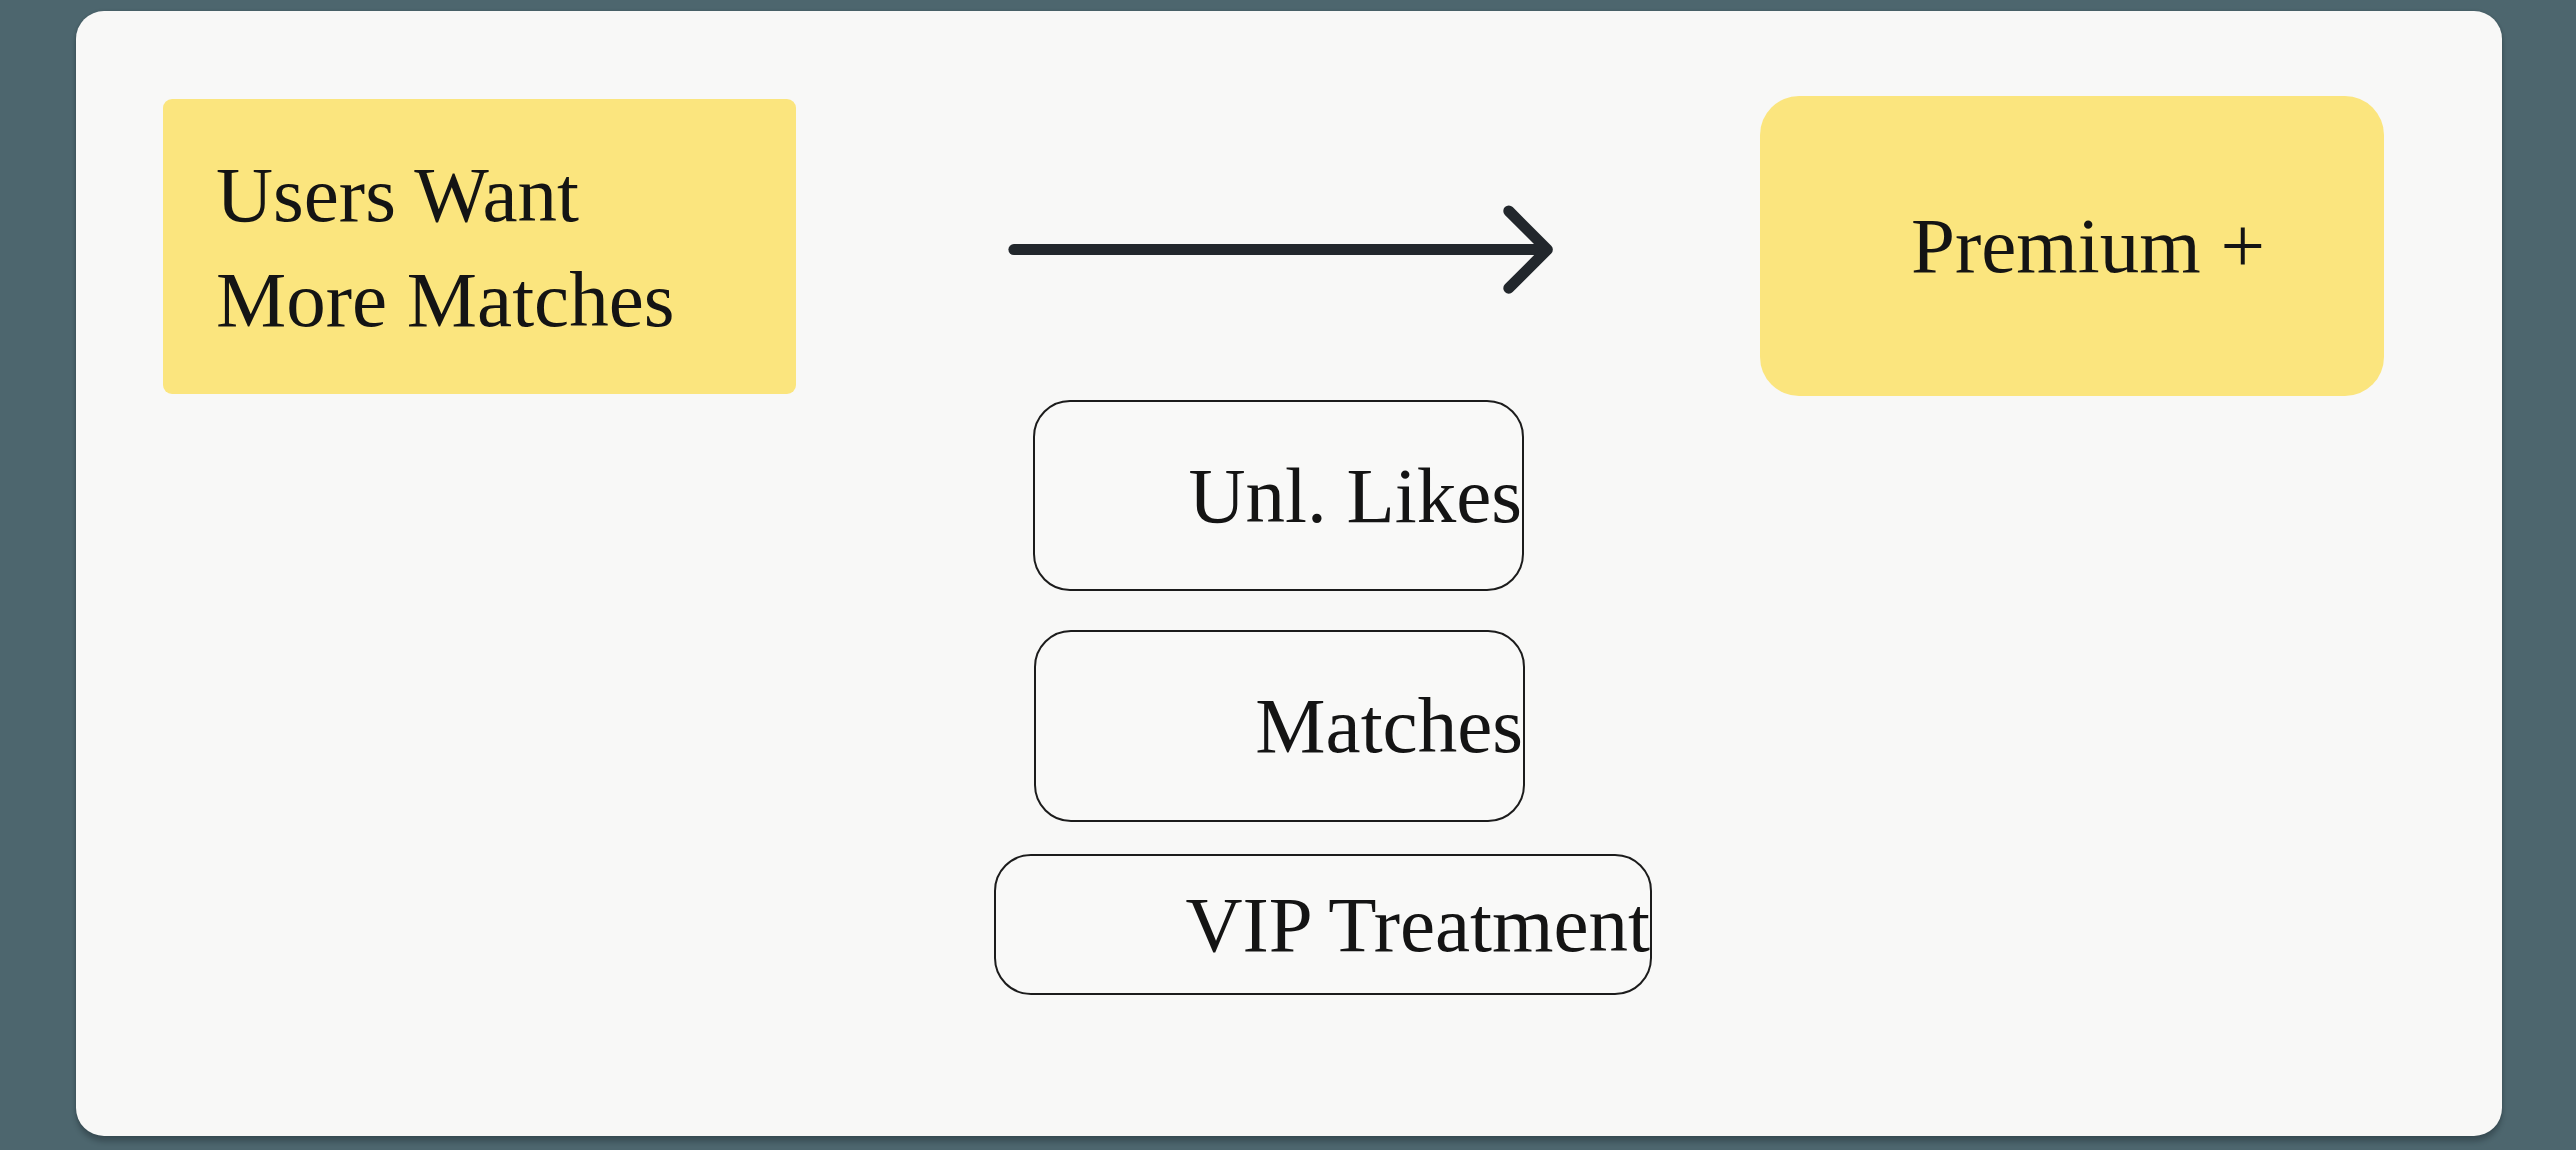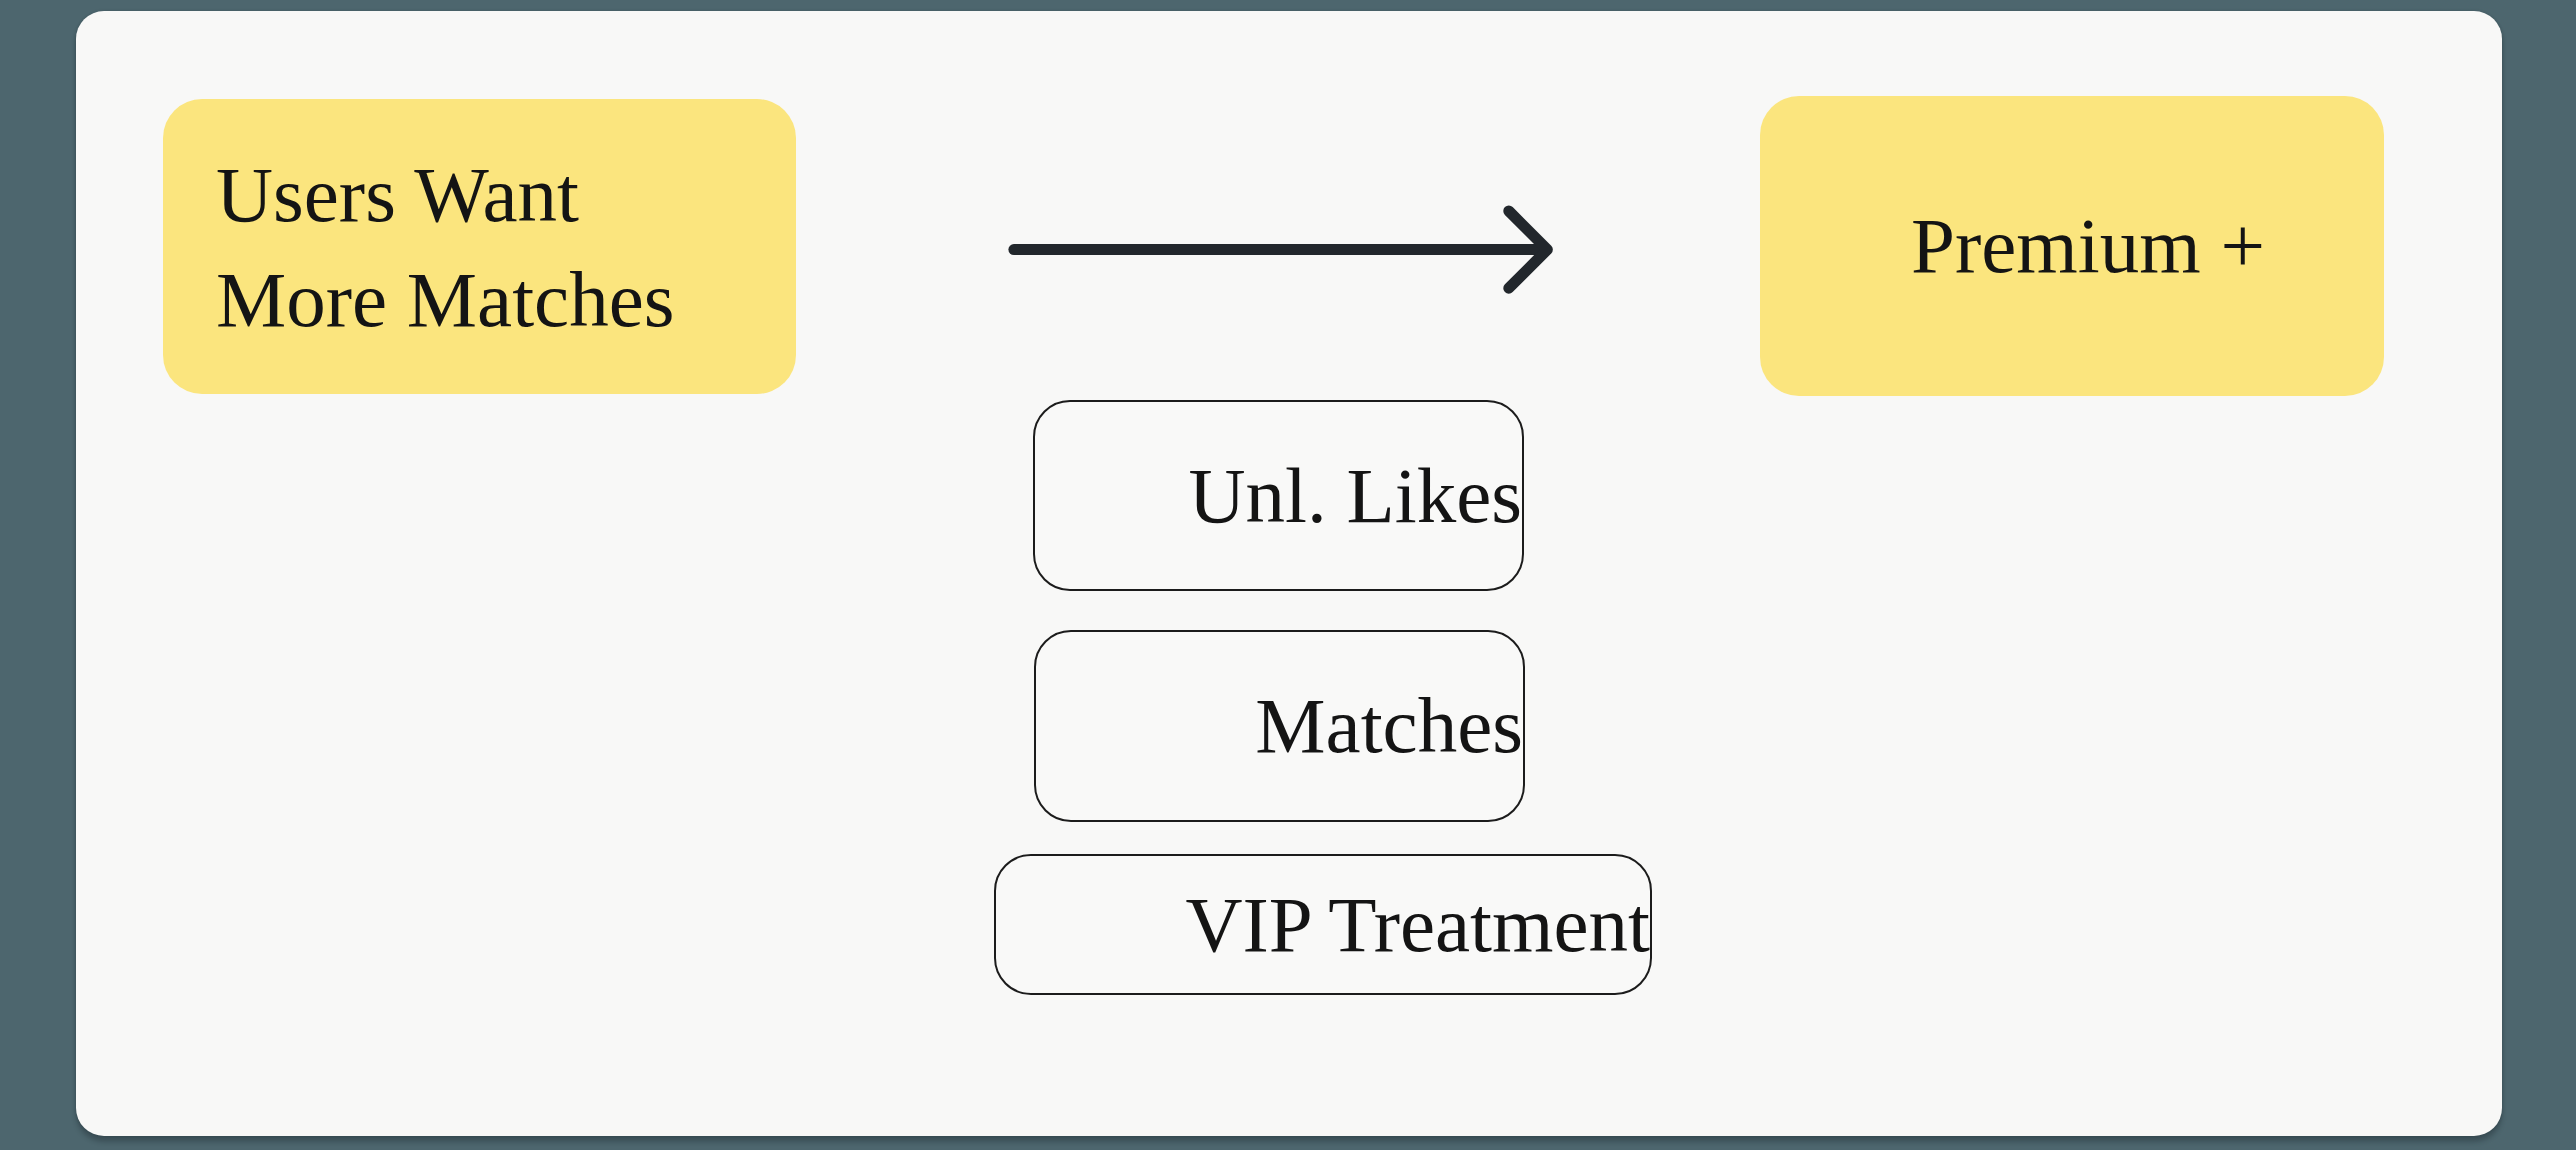--- a/index.html
+++ b/index.html
@@ -43,20 +43,21 @@
     border: 2.3px solid #1c1c1c;
     border-radius: 37px;
     justify-content: flex-end;
   }
   .source-node {
     left: 87px;   
     top: 88px;    
     width: 633px;
     height: 295px;
     padding-left: 53px;
+    border-radius: 9px;
   }
   .source-lines {
     display: flex;
     flex-direction: column;
     font-size: 79px;
     line-height: 105px;
     white-space: nowrap;
   }
   .target-node {
     left: 1684px; 

